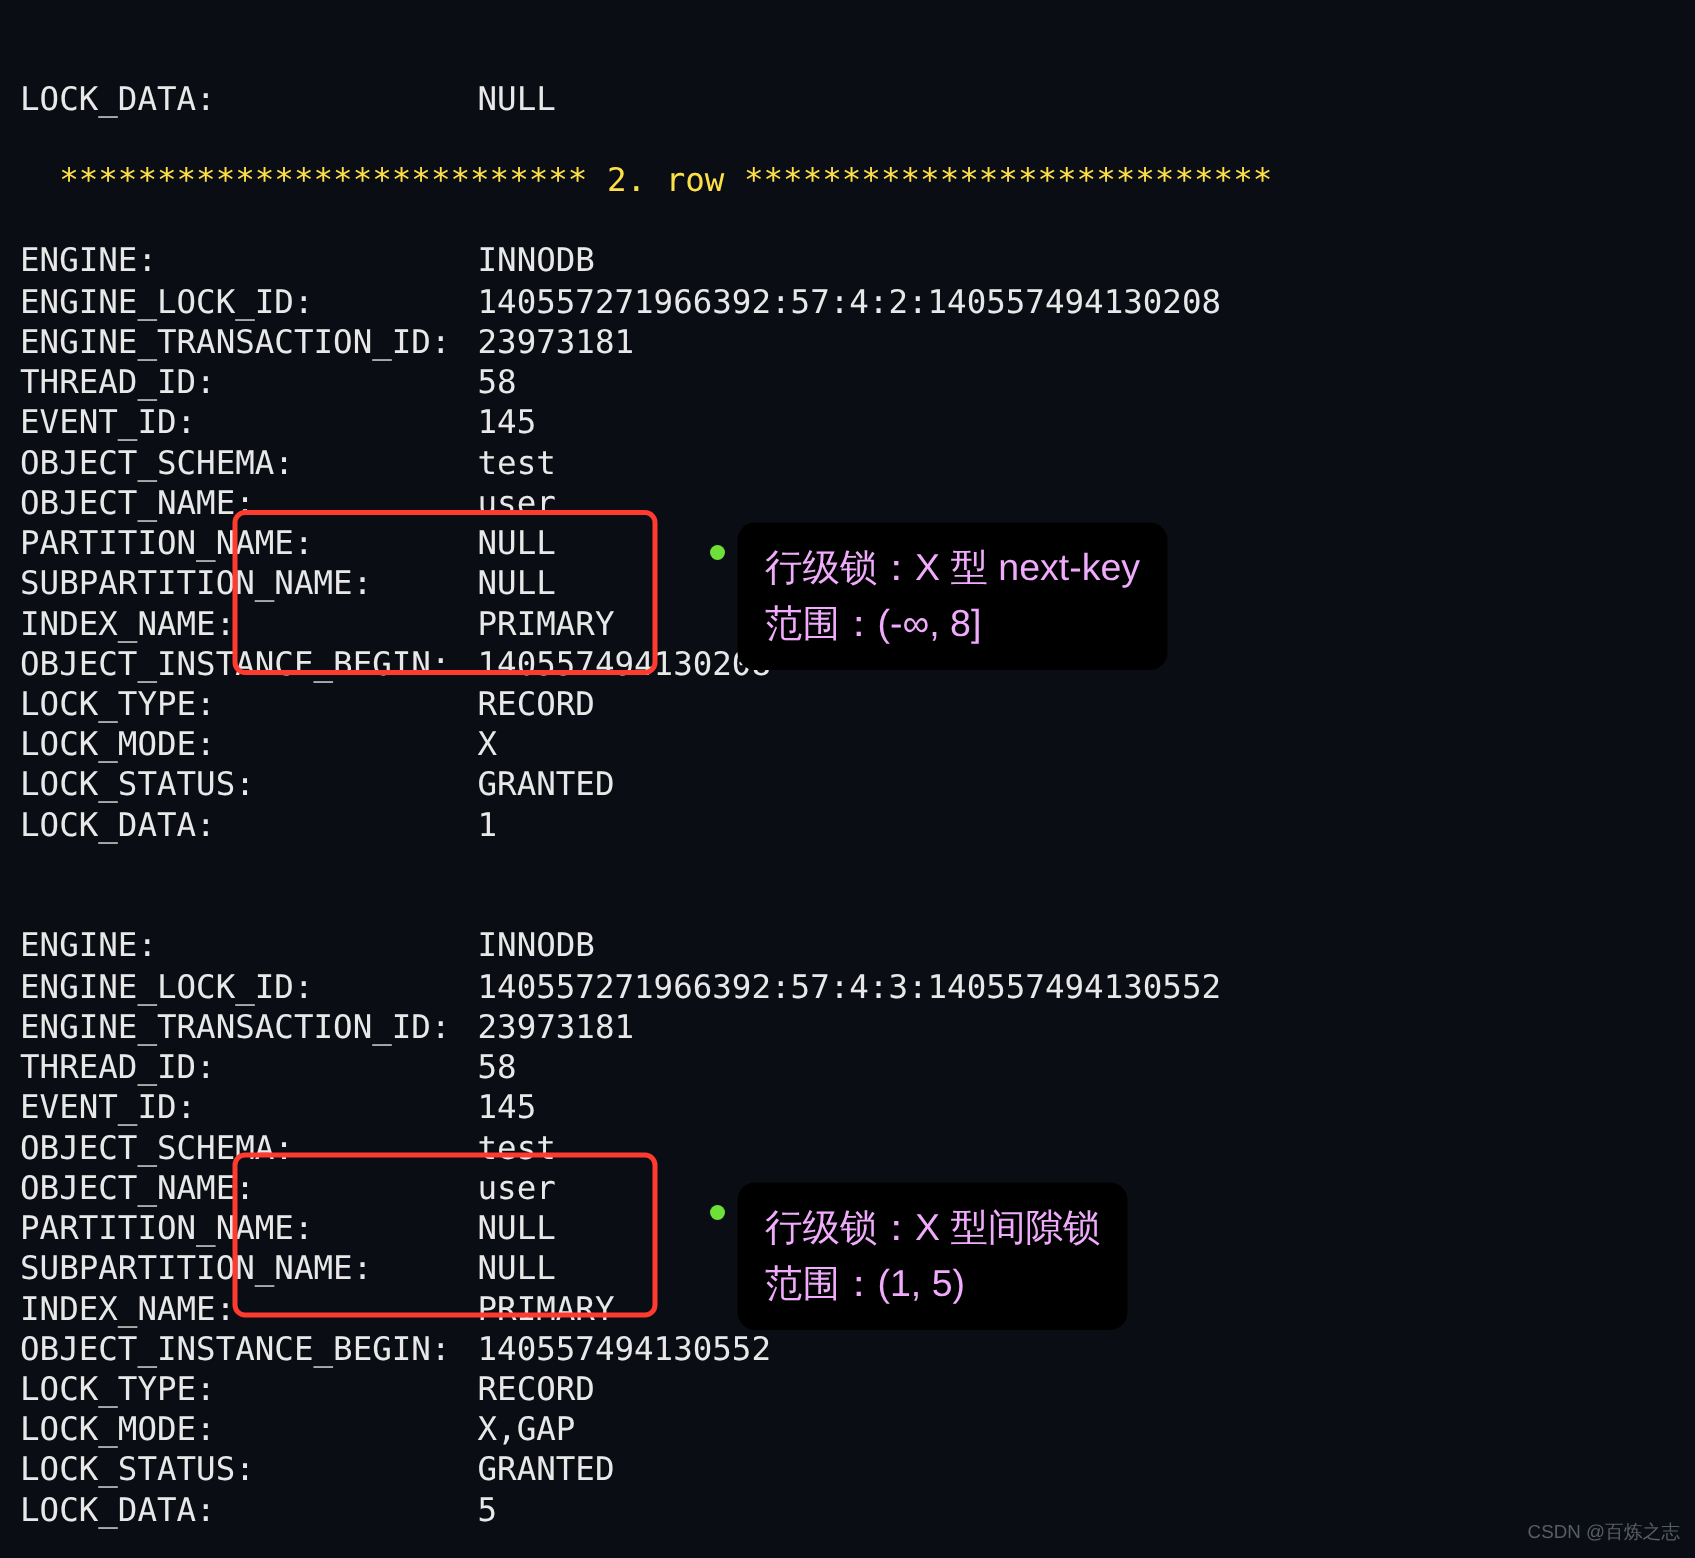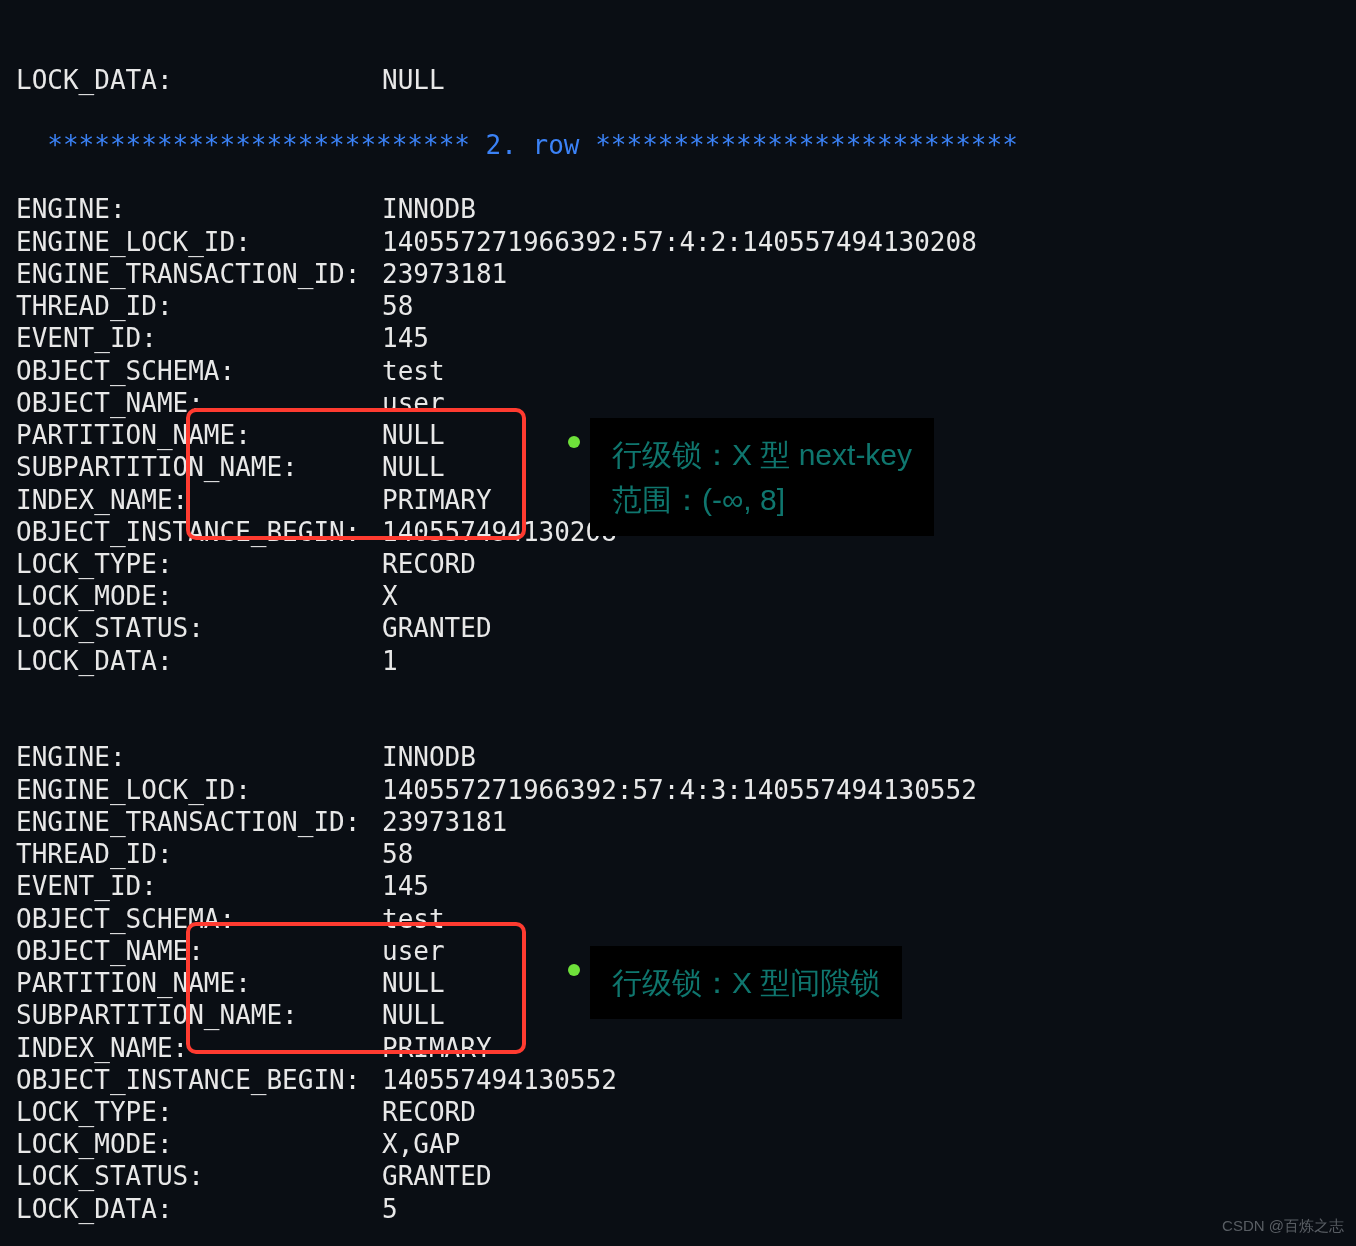--- a/index.html
+++ b/index.html
@@ -13,21 +13,21 @@
       height: 1246px;
       overflow: hidden;
       position: relative;
       font-weight: 500;
     }
     .terminal {
       padding: 0 16px;
       white-space: pre;
     }
     .row-sep {
-      color: #3b82f6;
+      color: #fde047;
     }
     .kv {
       display: block;
     }
     .key {
       display: inline-block;
       width: 352px;
       text-align: left;
       color: #e8e8e8;
     }
@@ -38,25 +38,25 @@
     }
     .highlight-box {
       position: absolute;
       border: 4px solid #ff3b30;
       border-radius: 10px;
       pointer-events: none;
     }
     .annotation {
       position: absolute;
       background: #000;
-      color: #0f766e;
+      color: #f0abfc;
       font-family: -apple-system, "PingFang SC", "Microsoft YaHei", sans-serif;
       font-size: 30px;
       padding: 14px 22px;
-      border-radius: 0;
+      border-radius: 14px;
       line-height: 1.5;
     }
     .annotation .dot {
       width: 12px;
       height: 12px;
       background: #6ee03a;
       border-radius: 50%;
       display: inline-block;
       position: absolute;
       left: -22px;
@@ -91,15 +91,16 @@
 
 <div id="an1" class="annotation">
   <span class="dot"></span>
   <div>行级锁：X 型 next-key</div>
   <div>范围：(-∞, 8]</div>
 </div>
 
 <div id="an2" class="annotation">
   <span class="dot"></span>
   <div>行级锁：X 型间隙锁</div>
+  <div>范围：(1, 5)</div>
 </div>
 
 <div class="watermark">CSDN @百炼之志</div>
 
 </body></html>

